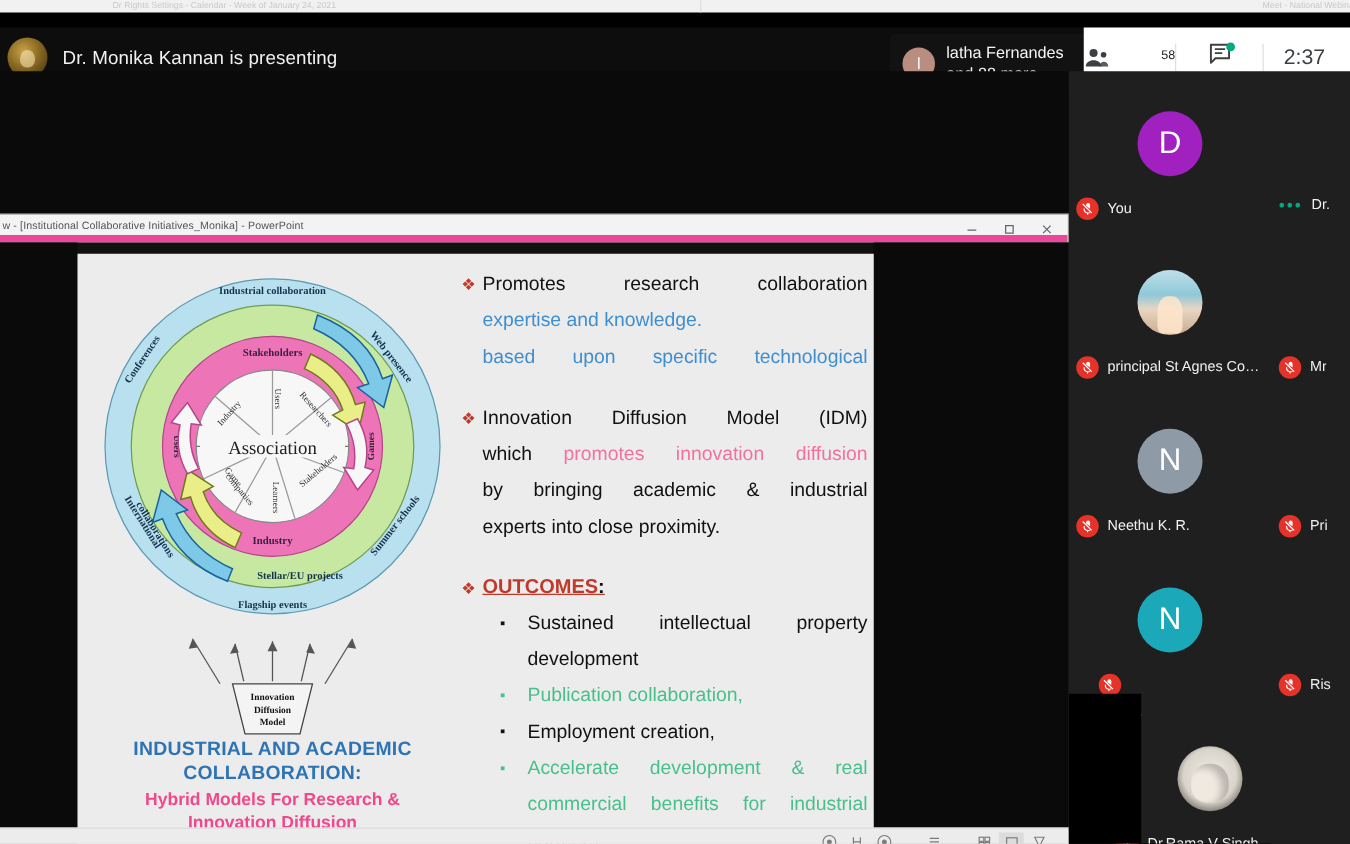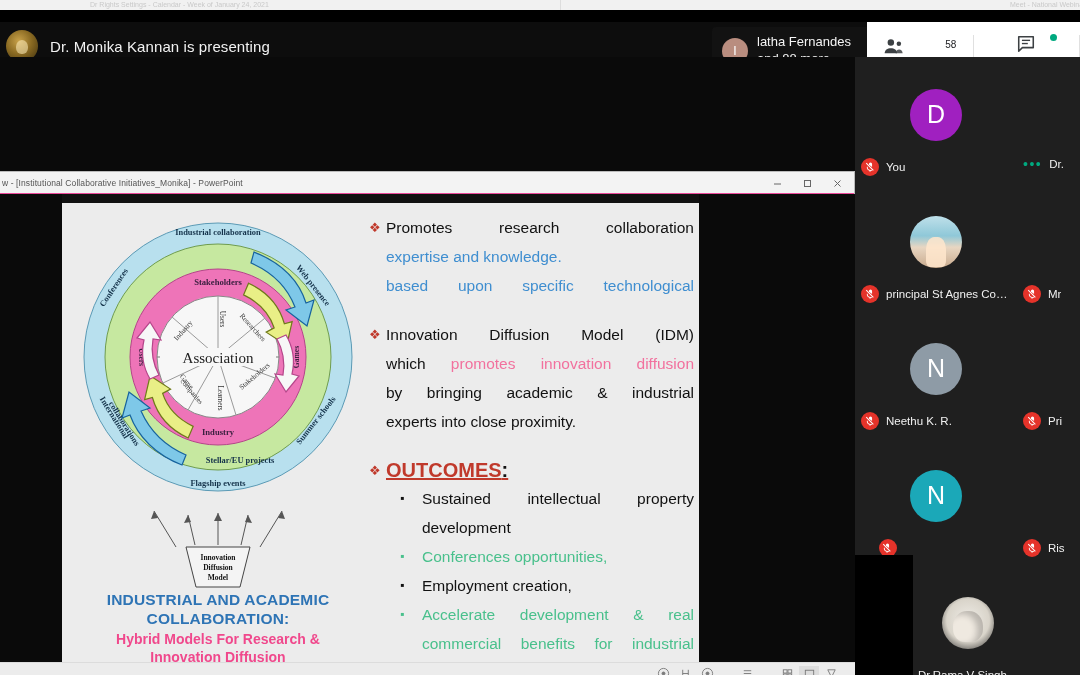--- a/index.html
+++ b/index.html
@@ -93,21 +93,21 @@
     position: absolute; left: 0; top: 57px; width: 855px; height: 618px;
     background: #0a0a0a;
   }
 
   
   .ppt-window {
     position: absolute; left: 0; top: 114px; width: 855px; height: 514px;
     background: #f2f2f2; border: 1px solid #bbb; border-left: none;
   }
   .ppt-titlebar {
-    height: 22px; background: #f3f3f3; border-bottom: 1px solid #ec4899;
+    height: 22px; background: #f3f3f3; border-bottom: 6px solid #ec4899;
     display: flex; align-items: center; position: relative;
   }
   .ppt-title {
     font-size: 8.5px; color: #555; padding-left: 2px; white-space: nowrap;
     letter-spacing: .1px;
   }
   .win-controls { position: absolute; right: 2px; top: 0; height: 22px; display: flex; }
   .win-btn {
     width: 30px; height: 22px; display: flex; align-items: center; justify-content: center;
     font-size: 10px; color: #555;
@@ -178,21 +178,21 @@
   .bl-body { flex: 1; }
   .bl-line {
     font-size: 15.5px; line-height: 29px; color: #111;
     display: flex; justify-content: space-between; white-space: nowrap;
   }
   .bl-line.nojust { display: block; }
   .blue { color: #3f8ed0; }
   .pink { color: #f2719e; }
   .green { color: #49c08c; }
   .outcomes-head {
-    color: #c0392b; font-size: 20px; font-weight: bold; text-decoration: underline;
+    color: #c0392b; font-size: 16px; font-weight: bold; text-decoration: underline;
     line-height: 28px;
   }
   .outcomes-head .colon { color: #111; text-decoration: none; }
   .sub-row { display: flex; margin-left: 14px; }
   .sub-mark {
     flex: none; width: 22px; color: #111; font-size: 12px; line-height: 29px;
   }
   .sub-mark.g { color: #49c08c; }
   .sub-body { flex: 1; }
   .gap-row { height: 20px; }
@@ -288,20 +288,23 @@
         <span>
           <svg width="20" height="20" viewBox="0 0 22 22" fill="none" stroke="#3c4043" stroke-width="1.7">
             <path d="M3 3h16v12H7l-4 4z" stroke-linejoin="round"></path>
             <line x1="6.5" y1="7" x2="15.5" y2="7" stroke-width="1.5"></line>
             <line x1="6.5" y1="10.5" x2="13" y2="10.5" stroke-width="1.5"></line>
           </svg>
         </span>
         <span class="chat-dot"></span>
       </div>
       <div class="tb-divider"></div>
+      <div class="tb-btn">
+        <span class="clock">2:37</span>
+      </div>
     </div>
   </div>
 
   <div class="stage">
 
     <div class="ppt-window">
 
       <div class="ppt-titlebar">
         <div class="ppt-title">w - [Institutional Collaborative Initiatives_Monika] - PowerPoint</div>
         <div class="win-controls">
@@ -494,21 +497,21 @@
                           <span class="">Sustained</span>
                           <span class="">intellectual</span>
                           <span class="">property</span>
                         </div>
                         <div class="bl-line nojust"><span class="">development</span></div>
                       </div>
                     </div>
                     <div class="sub-row">
                       <div class="sub-mark g">▪</div>
                       <div class="sub-body">
-                        <div class="bl-line nojust"><span class="green">Conferences opportunities,</span></div>
+                        <div class="bl-line nojust"><span class="green">Publication collaboration,</span></div>
                       </div>
                     </div>
                     <div class="sub-row">
                       <div class="sub-mark">▪</div>
                       <div class="sub-body">
                         <div class="bl-line nojust"><span class="">Employment creation,</span></div>
                       </div>
                     </div>
                     <div class="sub-row">
                       <div class="sub-mark g">▪</div>

